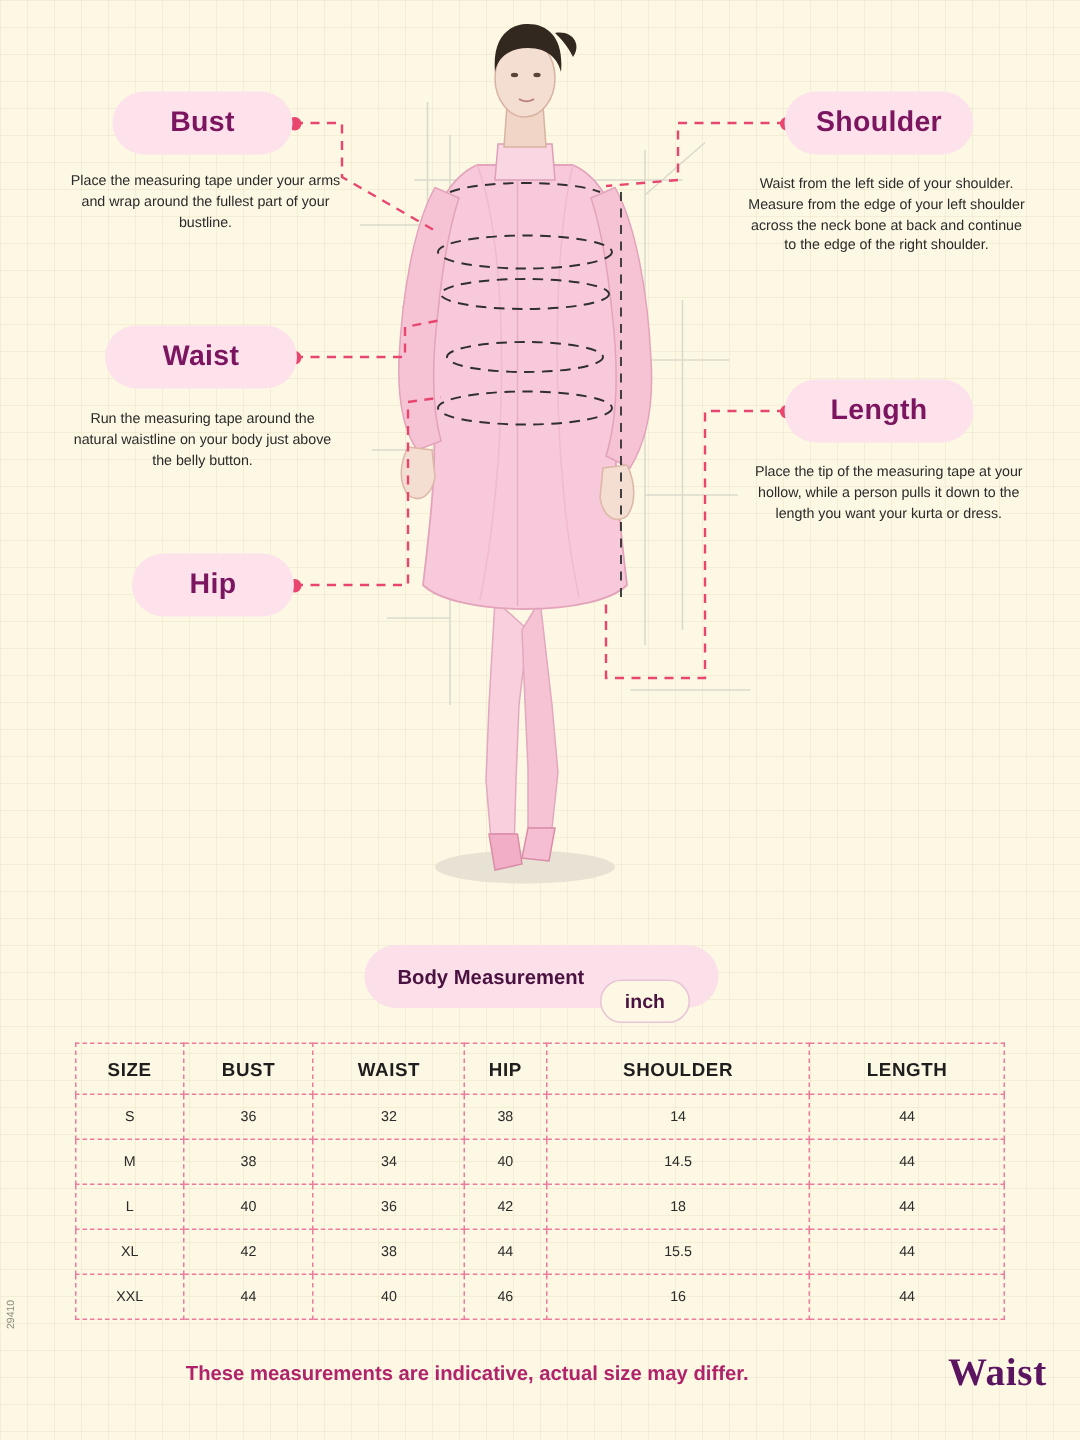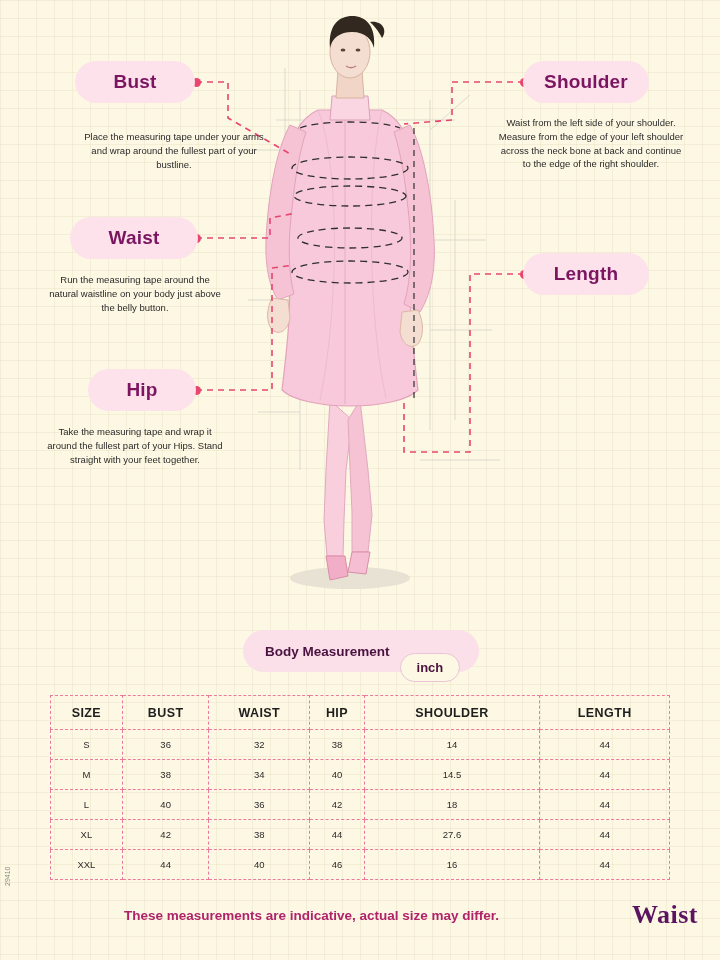--- a/index.html
+++ b/index.html
@@ -230,40 +230,40 @@
     <span class="dot" style="left:192px; top:78px;"></span>
     <span class="dot" style="left:192px; top:234px;"></span>
     <span class="dot" style="left:192px; top:386px;"></span>
     <span class="dot" style="left:520px; top:78px;"></span>
     <span class="dot" style="left:520px; top:270px;"></span>
   </div>
 
   <div class="pill" style="left:75px; top:61px; width:120px;">
     <span>Bust</span>
   </div>
-  <div class="desc" style="left:47px; top:130px;margin-left:37px;">Place the measuring tape under your arms and wrap around the fullest part of your bustline.</div>
+  <div class="desc" style="left:47px; top:114px;">Place the measuring tape under your arms and wrap around the fullest part of your bustline.</div>
 
   <div class="pill" style="left:70px; top:217px; width:128px;">
     <span>Waist</span>
   </div>
   <div class="desc" style="left:45px; top:273px;">Run the measuring tape around the natural waistline on your body just above the belly button.</div>
 
   <div class="pill" style="left:88px; top:369px; width:108px;">
     <span>Hip</span>
   </div>
-  <div class="desc" style="left:45px; top:425px;">Take the measuring tape and wrap it around the fullest part of your Hips. Stand straight with your feet together.</div>
 
   <div class="pill" style="left:523px; top:61px; width:126px;">
     <span>Shoulder</span>
   </div>
   <div class="desc right" style="left:496px; top:116px; width:190px;">Waist from the left side of your shoulder. Measure from the edge of your left shoulder across the neck bone at back and continue to the edge of the right shoulder.</div>
 
   <div class="pill" style="left:523px; top:253px; width:126px;">
     <span>Length</span>
   </div>
+  <div class="desc right" style="left:500px; top:308px; width:185px;">Place the tip of the measuring tape at your hollow, while a person pulls it down to the length you want your kurta or dress.</div>
 
   <div id="measure-bar">
     <span class="label">Body Measurement</span>
     <span id="unit-chip">inch</span>
   </div>
 
   <table id="size-table">
     <thead>
       <tr>
         <th>SIZE</th>
@@ -297,21 +297,21 @@
         <td>36</td>
         <td>42</td>
         <td>18</td>
         <td>44</td>
       </tr>
       <tr>
         <td>XL</td>
         <td>42</td>
         <td>38</td>
         <td>44</td>
-        <td>27.6</td>
+        <td>15.5</td>
         <td>44</td>
       </tr>
       <tr>
         <td>XXL</td>
         <td>44</td>
         <td>40</td>
         <td>46</td>
         <td>16</td>
         <td>44</td>
       </tr>

